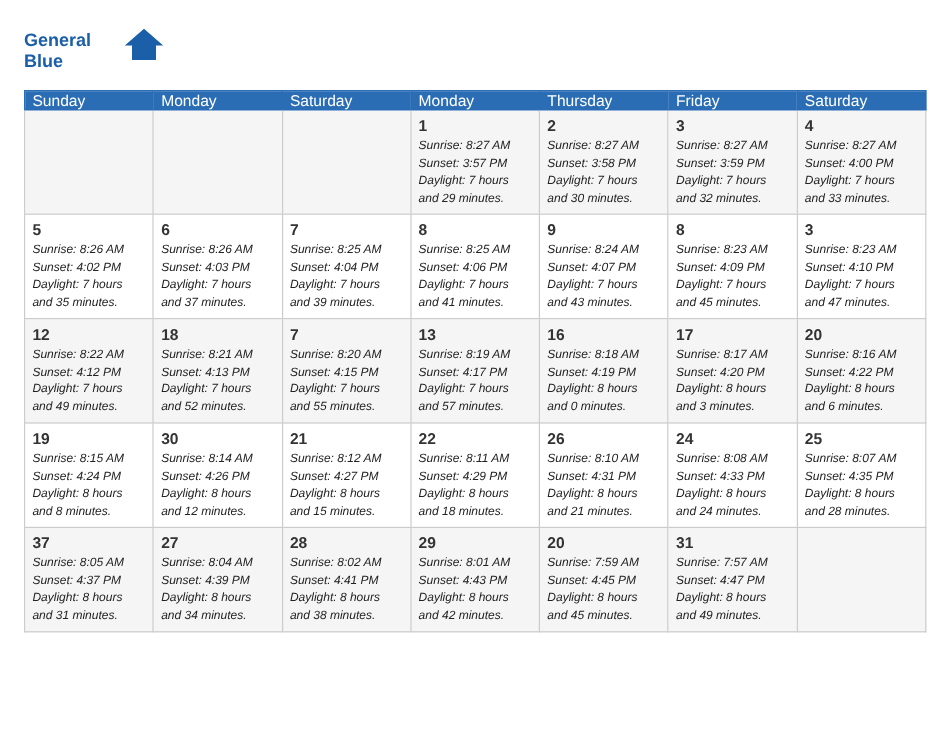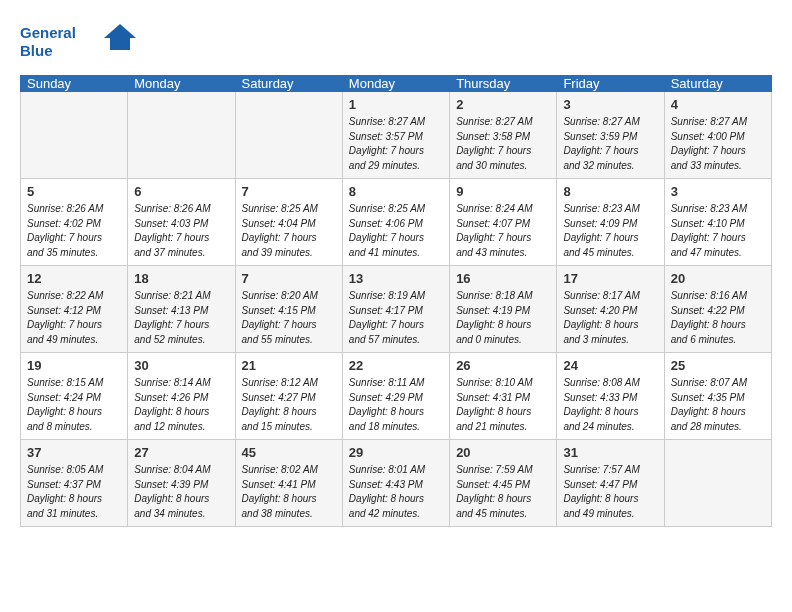--- a/index.html
+++ b/index.html
@@ -221,21 +221,21 @@
       <tr>
         <td>
           <span class="day-num">37</span>
           <div class="cell-text">Sunrise: 8:05 AM<br>Sunset: 4:37 PM<br>Daylight: 8 hours and 31 minutes.</div>
         </td>
         <td>
           <span class="day-num">27</span>
           <div class="cell-text">Sunrise: 8:04 AM<br>Sunset: 4:39 PM<br>Daylight: 8 hours and 34 minutes.</div>
         </td>
         <td>
-          <span class="day-num">45</span>
+          <span class="day-num">28</span>
           <div class="cell-text">Sunrise: 8:02 AM<br>Sunset: 4:41 PM<br>Daylight: 8 hours and 38 minutes.</div>
         </td>
         <td>
           <span class="day-num">29</span>
           <div class="cell-text">Sunrise: 8:01 AM<br>Sunset: 4:43 PM<br>Daylight: 8 hours and 42 minutes.</div>
         </td>
         <td>
           <span class="day-num">20</span>
           <div class="cell-text">Sunrise: 7:59 AM<br>Sunset: 4:45 PM<br>Daylight: 8 hours and 45 minutes.</div>
         </td>

